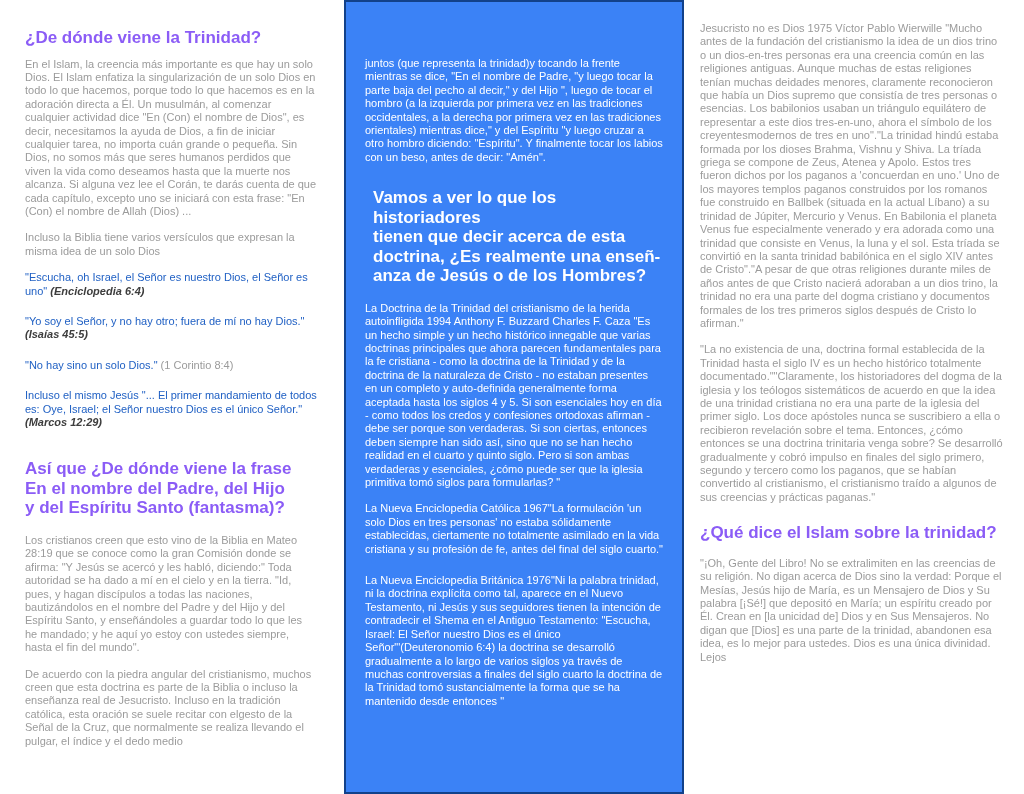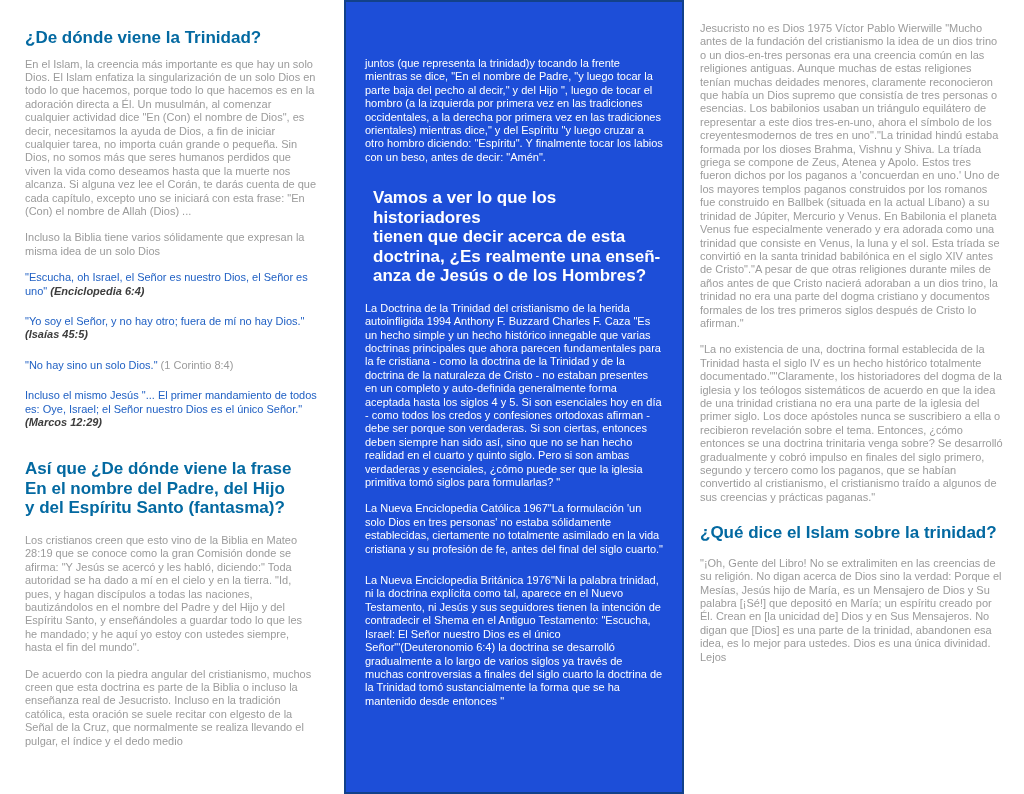--- a/index.html
+++ b/index.html
@@ -14,38 +14,38 @@
   .body-text {
     font-size: 11px;
     line-height: 13.4px;
     color: #9b9b9b;
     margin: 0 0 13px 0;
   }
   .mb-lg { }
   .heading {
     font-size: 17px;
     font-weight: bold;
-    color: #0369a1;
+    color: #8b5cf6;
     line-height: 19.5px;
     margin: 0 0 10px 0;
     white-space: pre-line;
   }
   .quote {
     font-size: 11px;
     line-height: 13.4px;
     margin: 0 0 17px 0;
   }
   .quote .q-text { color: #2161c4; }
   .quote .q-ref-bold { color: #3d3d3d; font-weight: bold; font-style: italic; }
   .quote .q-ref-gray { color: #9b9b9b; }
   #left-col { left: 25px; top: 28px; width: 292px; }
   #left-col .heading2 { margin: 30px 0 16px 0; }
   #mid-panel {
     left: 344px; top: 0; width: 340px; height: 794px;
-    background: #1d4ed8;
+    background: #3b82f6;
     border: 2px solid #12418a;
     box-sizing: border-box;
   }
   #mid-inner { padding: 55px 19px 0 19px; }
   #mid-panel .body-text { color: #ffffff; margin-bottom: 0; }
   #mid-panel .mid-heading {
     color: #ffffff;
     margin: 24px 0 16px 8px;
   }
   #mid-panel .mid-p2 { margin-bottom: 13px; }
@@ -53,21 +53,21 @@
   #right-col { left: 700px; top: 22px; width: 304px; }
   #right-col .mb0 { margin-bottom: 0; }
   #right-col .heading3 { margin: 19px 0 14px 0; }
 </style>
 </head>
 <body>
 
 <div class="col" id="left-col">
   <h1 class="heading">¿De dónde viene la Trinidad?</h1>
   <p class="body-text mb-lg">En el Islam, la creencia más importante es que hay un solo Dios. El Islam enfatiza la singularización de un solo Dios en todo lo que hacemos, porque todo lo que hacemos es en la adoración directa a Él. Un musulmán, al comenzar cualquier actividad dice "En (Con) el nombre de Dios", es decir, necesitamos la ayuda de Dios, a fin de iniciar cualquier tarea, no importa cuán grande o pequeña. Sin Dios, no somos más que seres humanos perdidos que viven la vida como deseamos hasta que la muerte nos alcanza. Si alguna vez lee el Corán, te darás cuenta de que cada capítulo, excepto uno se iniciará con esta frase: "En (Con) el nombre de Allah (Dios) ...</p>
-  <p class="body-text">Incluso la Biblia tiene varios sólidamente que expresan la misma idea de un solo Dios</p>
+  <p class="body-text">Incluso la Biblia tiene varios versículos que expresan la misma idea de un solo Dios</p>
 
   <p class="quote"><span class="q-text">"Escucha, oh Israel, el Señor es nuestro Dios, el Señor es uno" </span><span class="q-ref-bold">(Enciclopedia 6:4)</span></p>
 
   <p class="quote"><span class="q-text">"Yo soy el Señor, y no hay otro; fuera de mí no hay Dios."</span><span class="q-ref-bold">(Isaías 45:5)</span></p>
 
   <p class="quote"><span class="q-text">"No hay sino un solo Dios." </span><span class="q-ref-gray">(1 Corintio 8:4)</span></p>
 
   <p class="quote"><span class="q-text">Incluso el mismo Jesús "... El primer mandamiento de todos es: Oye, Israel; el Señor nuestro Dios es el único Señor."</span><span class="q-ref-bold">(Marcos 12:29)</span></p>
 
   <h2 class="heading heading2">Así que ¿De dónde viene la frase

